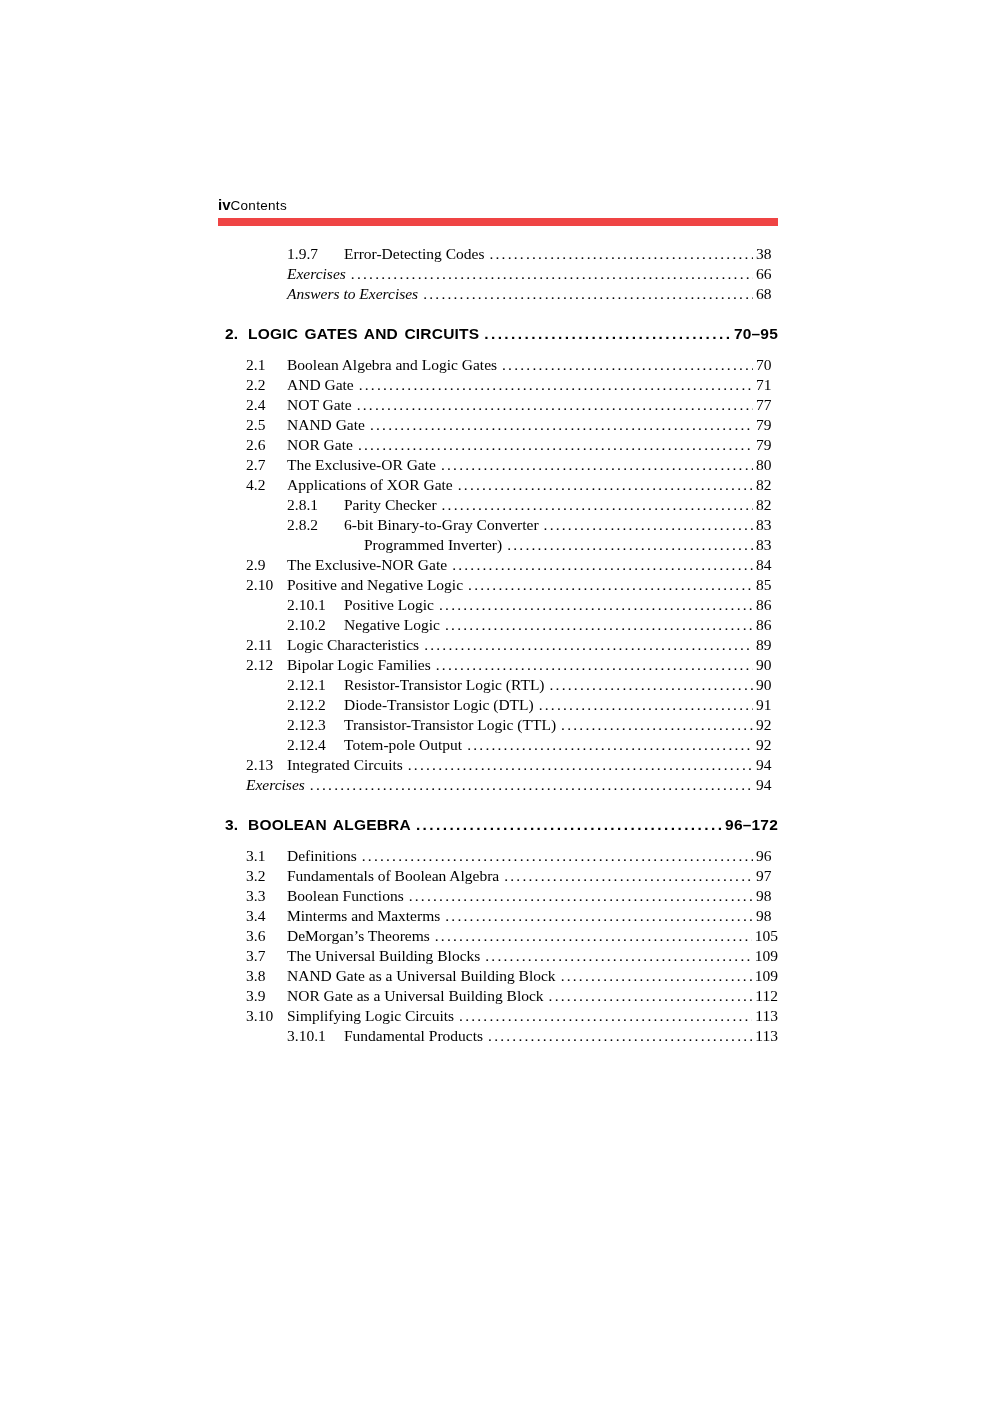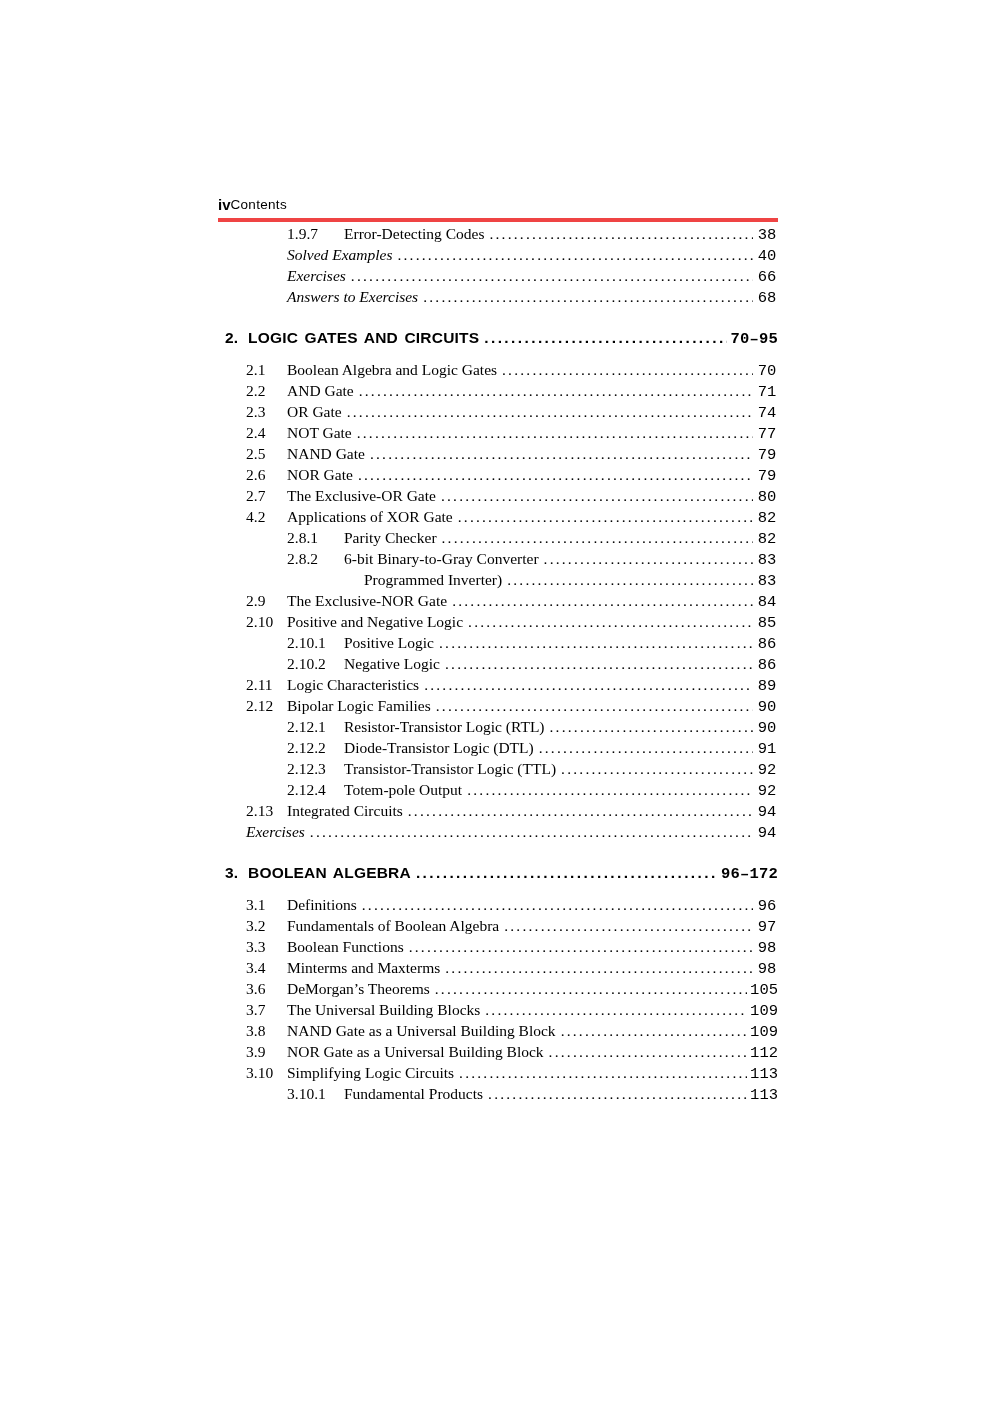--- a/index.html
+++ b/index.html
@@ -13,34 +13,34 @@
     overflow: hidden;
   }
   .content {
     position: absolute;
     left: 218px;
     top: 196px;
     width: 560px;
   }
   .running-head {
     display: flex;
-    align-items: center;
-    border-bottom: 4px solid #ef4444;
+    align-items: flex-end;
+    border-bottom: 8px solid #ef4444;
     padding-bottom: 5px;
     font-family: "Liberation Sans", sans-serif;
   }
   .running-head .folio {
     font-weight: bold;
     font-size: 15px;
   }
   .running-head .htitle {
     font-size: 13.5px;
     letter-spacing: 0.3px;
   }
-  .toc { margin-top: 2px; }
+  .toc { margin-top: 18px; }
   .row {
     display: flex;
     align-items: baseline;
     line-height: 20px;
     font-size: 15.5px;
     white-space: nowrap;
   }
   .row .num { flex: none; }
   .row .title { flex: none; }
   .row .dots {
@@ -49,22 +49,21 @@
     margin: 0 3px 0 5px;
     min-width: 10px;
   }
   .row .dots::after {
     content: "..........................................................................................................................................................";
     letter-spacing: 2.2px;
   }
   .row .pg {
     flex: none;
     min-width: 22px;
-    text-align: center;
-    font-family: Liberation Mono, monospace;
+    text-align: left;
   }
   
   .e1 { padding-left: 28px; }
   .e1 .num { width: 41px; }
   .e2, .w1 { padding-left: 69px; }
   .e2 .num, .w1 .num { width: 57px; }
   .i2 { padding-left: 69px; }
   .i1 { padding-left: 28px; }
   .w2 { padding-left: 146px; }
   .i1 .title, .i2 .title { font-style: italic; }
@@ -92,25 +91,20 @@
       <span class="htitle">Contents</span>
     </div>
     <div class="toc" id="toc-list">
         <div class="row e2">
           <span class="num">1.9.7</span>
           <span class="title">Error-Detecting Codes</span>
           <span class="dots"></span>
           <span class="pg">38</span>
         </div>
         <div class="row i2">
-          <span class="title">Solved Examples</span>
-          <span class="dots"></span>
-          <span class="pg">40</span>
-        </div>
-        <div class="row i2">
           <span class="title">Exercises</span>
           <span class="dots"></span>
           <span class="pg">66</span>
         </div>
         <div class="row i2">
           <span class="title">Answers to Exercises</span>
           <span class="dots"></span>
           <span class="pg">68</span>
         </div>
         <div class="row ch">
@@ -123,26 +117,20 @@
           <span class="num">2.1</span>
           <span class="title">Boolean Algebra and Logic Gates</span>
           <span class="dots"></span>
           <span class="pg">70</span>
         </div>
         <div class="row e1">
           <span class="num">2.2</span>
           <span class="title">AND Gate</span>
           <span class="dots"></span>
           <span class="pg">71</span>
-        </div>
-        <div class="row e1">
-          <span class="num">2.3</span>
-          <span class="title">OR Gate</span>
-          <span class="dots"></span>
-          <span class="pg">74</span>
         </div>
         <div class="row e1">
           <span class="num">2.4</span>
           <span class="title">NOT Gate</span>
           <span class="dots"></span>
           <span class="pg">77</span>
         </div>
         <div class="row e1">
           <span class="num">2.5</span>
           <span class="title">NAND Gate</span>

